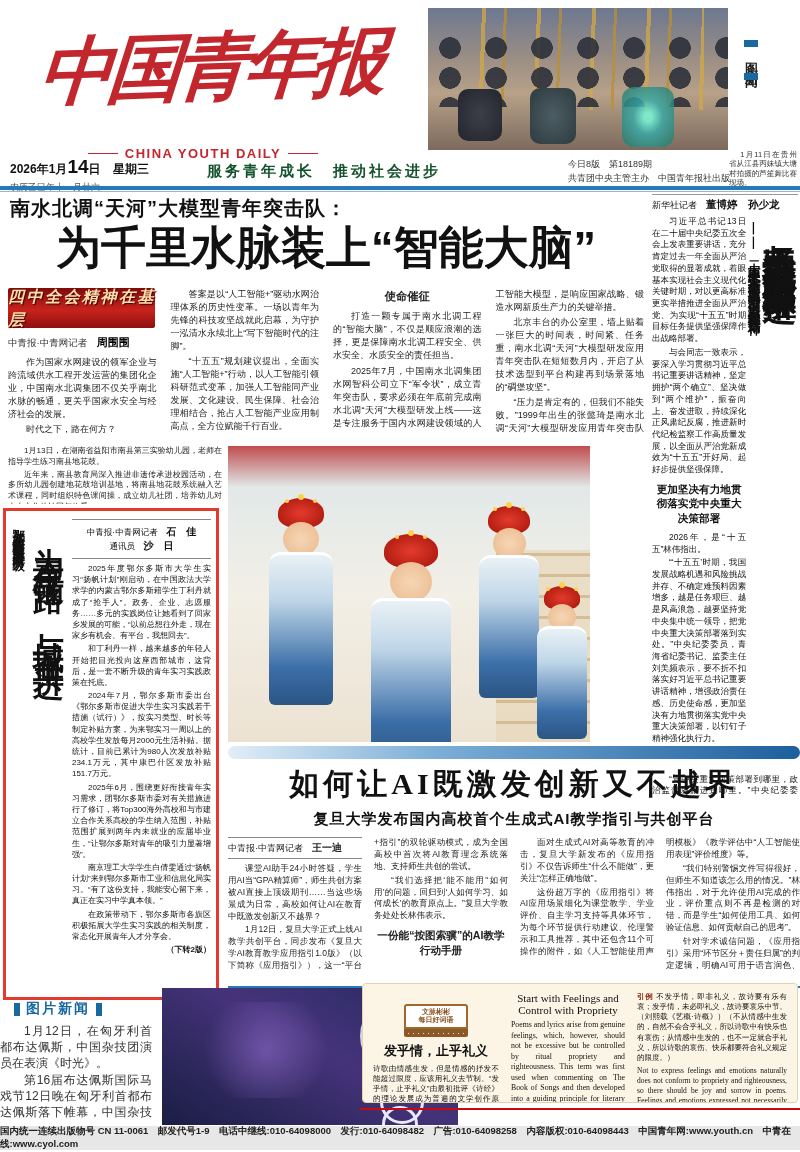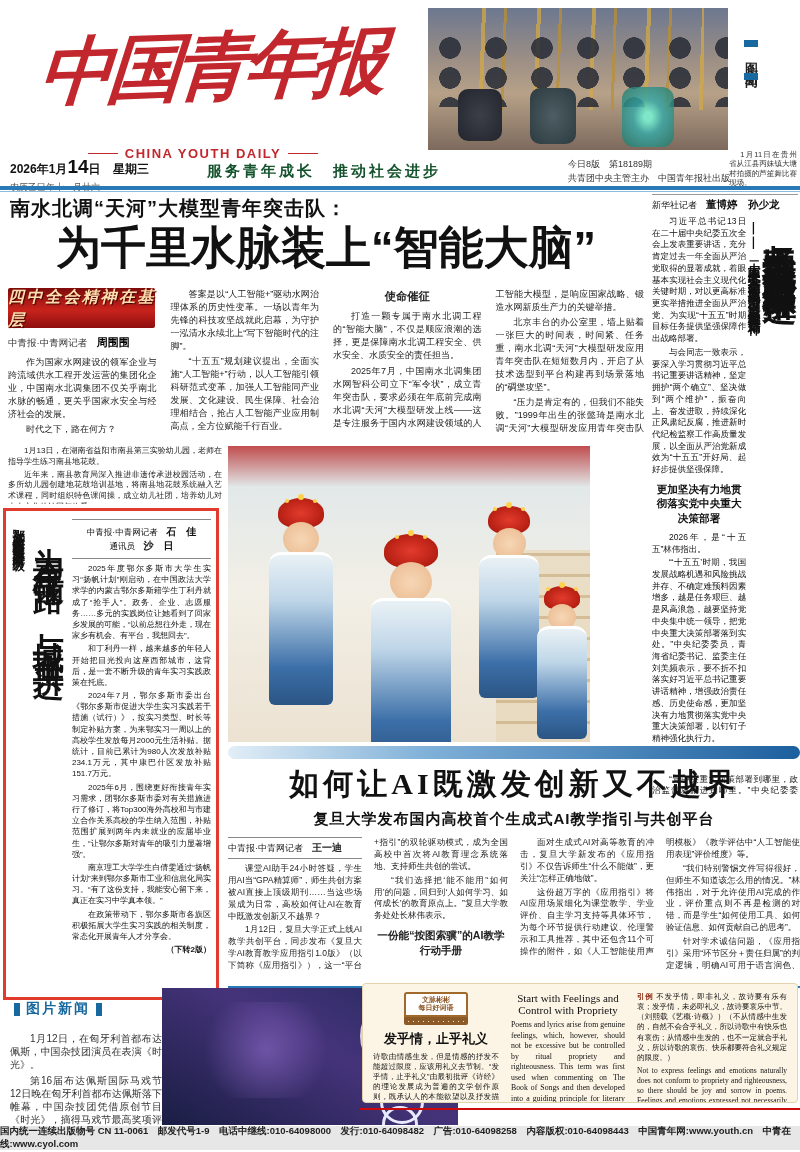--- a/index.html
+++ b/index.html
@@ -116,36 +116,36 @@
   .ai-sub{text-align:center;font-size:15px;font-weight:bold;margin-top:5px;letter-spacing:1px;}
   .ai-cols{margin-top:8px;column-count:4;column-gap:12px;height:142px;overflow:hidden;
       font-size:8.5px;line-height:1.4;color:#222;}
   .ai-byline{border-top:1px solid #888;border-bottom:1px solid #888;padding:3px 0;margin-bottom:4px;font-size:9px;}
   .ai-byline b{font-size:10px;}
 
   
   .bpn-label{position:absolute;left:14px;top:1000px;display:flex;align-items:center;gap:6px;}
   .bpn-label .bar{width:6px;height:13px;background:#17699f;}
   .bpn-label .txt{font-size:14px;font-weight:bold;color:#17699f;letter-spacing:2px;}
-  .bottom-caption{position:absolute;left:10px;top:1024px;width:152px;height:98px;overflow:hidden;
-      font-size:10px;line-height:1.32;color:#333;margin-top:8px;}
+  .bottom-caption{position:absolute;left:0;top:1024px;width:152px;height:98px;overflow:hidden;
+      font-size:12px;line-height:1.32;color:#333;}
   .acrobat-photo{position:absolute;left:162px;top:988px;width:296px;height:137px;overflow:hidden;
       background:linear-gradient(210deg,#242a5e 0%,#45337a 45%,#1a1e44 100%);}
   .acrobat-photo .glow{position:absolute;left:10%;top:10%;width:50%;height:70%;
       background:radial-gradient(circle,rgba(160,120,220,.5),transparent 70%);}
   .acrobat-photo .clock{position:absolute;right:14px;top:6px;width:78px;height:78px;border-radius:50%;
       border:3px solid rgba(240,242,255,.85);background:radial-gradient(rgba(255,255,255,.12),transparent 65%);}
   .acrobat-photo .ring{position:absolute;border-radius:50%;border:3px solid #e7eaff;}
   .acrobat-photo .performer{position:absolute;right:52px;top:26px;width:40px;height:14px;border-radius:7px;
       background:#dfe4f7;transform:rotate(-35deg);}
 
   
   .culture-box{position:absolute;left:362px;top:983px;width:436px;height:120px;box-sizing:border-box;
       background:#fcf5e6;border:1px solid #e3d2ac;border-radius:4px;padding:8px 10px;display:flex;gap:12px;overflow:hidden;}
-  .cb1{width:126px;}
+  .cb1{width:126px;margin-top:12px;}
   .cb-logo{width:64px;margin:0 auto;text-align:center;}
   .cb-logo .book{border:2px solid #a06a2c;background:#fff;padding:2px 0;font-size:7px;line-height:1.2;
       color:#8c5320;font-weight:bold;border-radius:3px 3px 0 0;}
   .cb-logo .band{height:8px;background:#8c5a28;border-radius:0 0 2px 2px;
       background-image:radial-gradient(circle 1px,#f7e8c9 60%,transparent 61%);background-size:5px 5px;background-position:2px 2px;}
   .cb-title{text-align:center;font-weight:bold;font-size:13px;margin:5px 0 4px;}
   .cb-cn{font-size:7.5px;line-height:1.35;text-align:justify;}
   .cb2{flex:1;font-family:"Liberation Serif","DejaVu Serif",serif;}
   .cb-en-title{text-align:center;font-size:11px;margin-bottom:4px;}
   .cb-en{font-size:7.8px;line-height:1.35;text-align:justify;}

